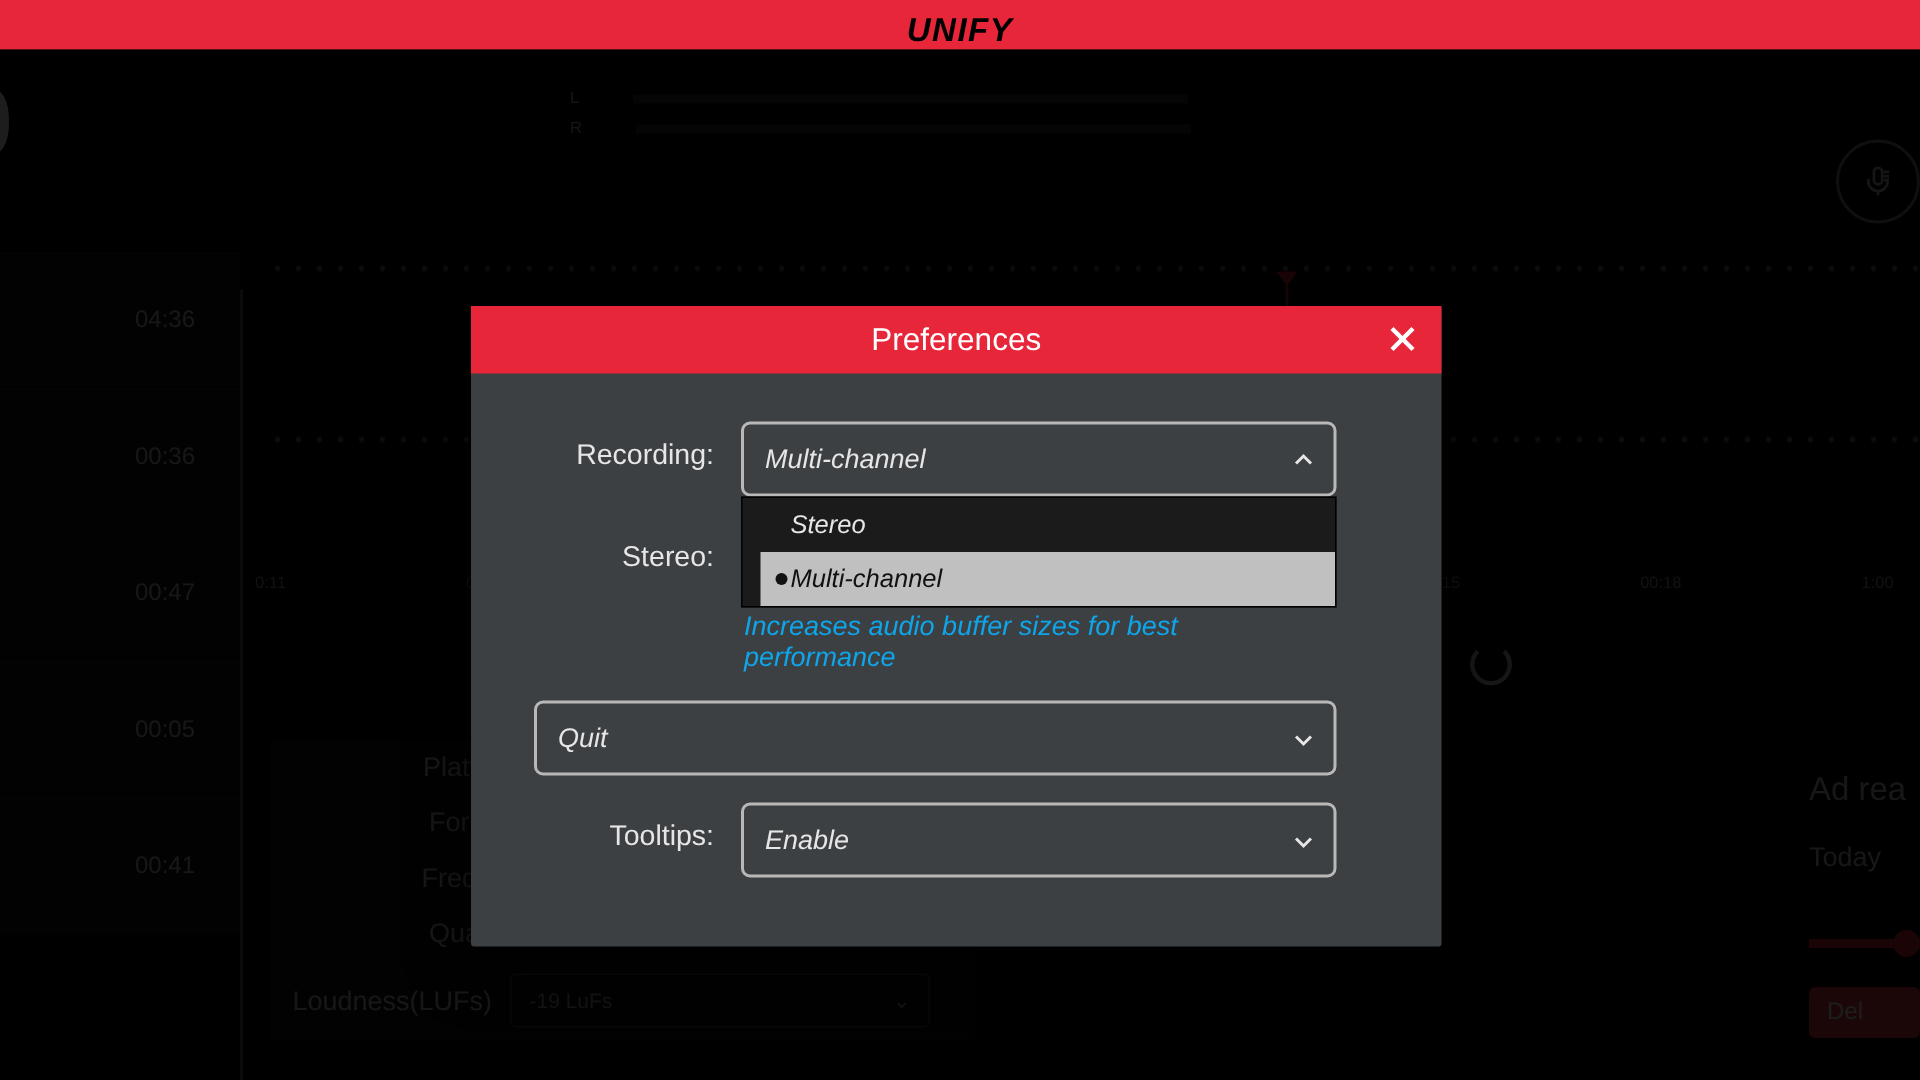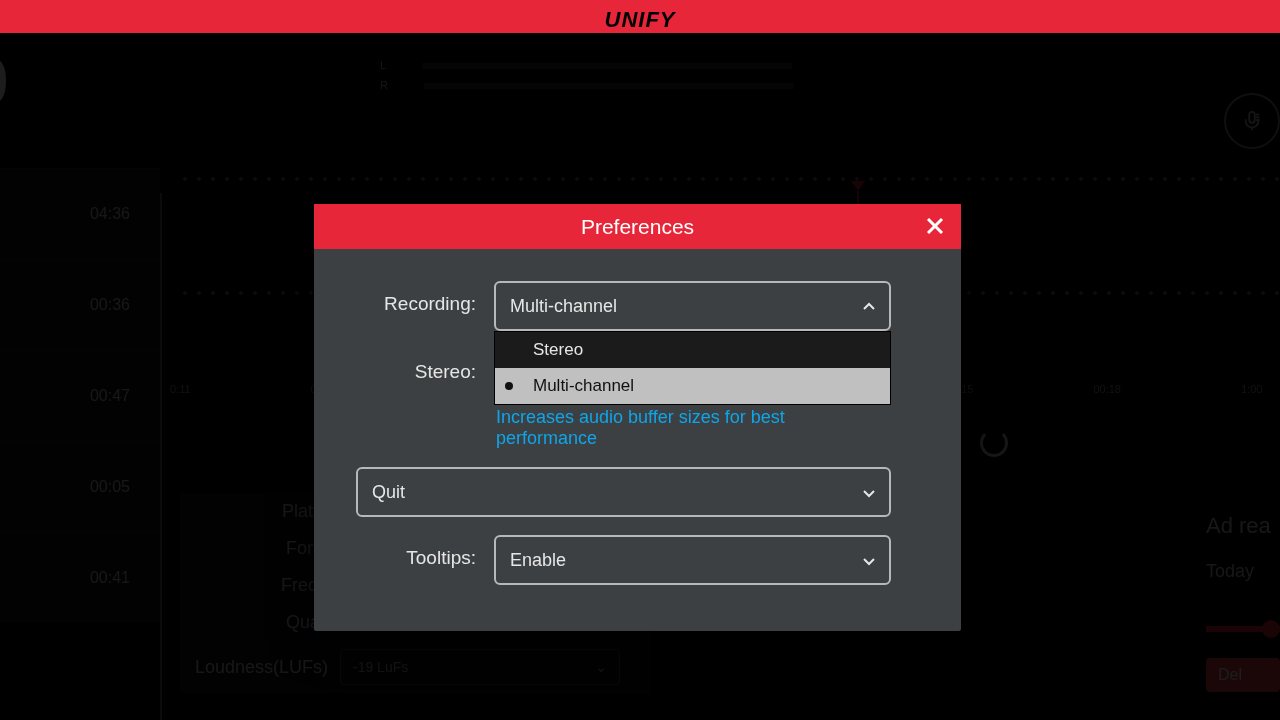--- a/index.html
+++ b/index.html
@@ -272,21 +272,21 @@
   position: relative;
 }
 .field-label {
   width: 138px;
   text-align: right;
   font-size: 19px;
   color: #e6e6e6;
   padding-right: 18px;
   padding-top: 12px;
 }
-.field-control { flex: 1; }
+.field-control { flex: 1; font-style: italic; }
 .select-box {
   border: 2px solid #b8b8b8;
   border-radius: 6px;
   height: 50px;
   display: flex;
   align-items: center;
   justify-content: space-between;
   padding: 0 14px;
   font-size: 18px;
   color: #e6e6e6;
@@ -307,25 +307,26 @@
 .dropdown {
   position: absolute;
   top: 50px;
   left: 0;
   right: 0;
   background: #1b1b1b;
   border: 1px solid #000;
   z-index: 10;
 }
 .dropdown-option {
-  padding: 8px 14px 8px 38px;
+  padding: 8px 14px 8px 20px;
   font-size: 17px;
   color: #e6e6e6;
   cursor: pointer;
   position: relative;
+  margin-left: 12px;
 }
 .dropdown-option.selected {
   background: #c0c0c0;
   color: #111;
 }
 .dropdown-option.selected::before {
   content: "";
   position: absolute;
   left: 10px;
   top: 50%;

